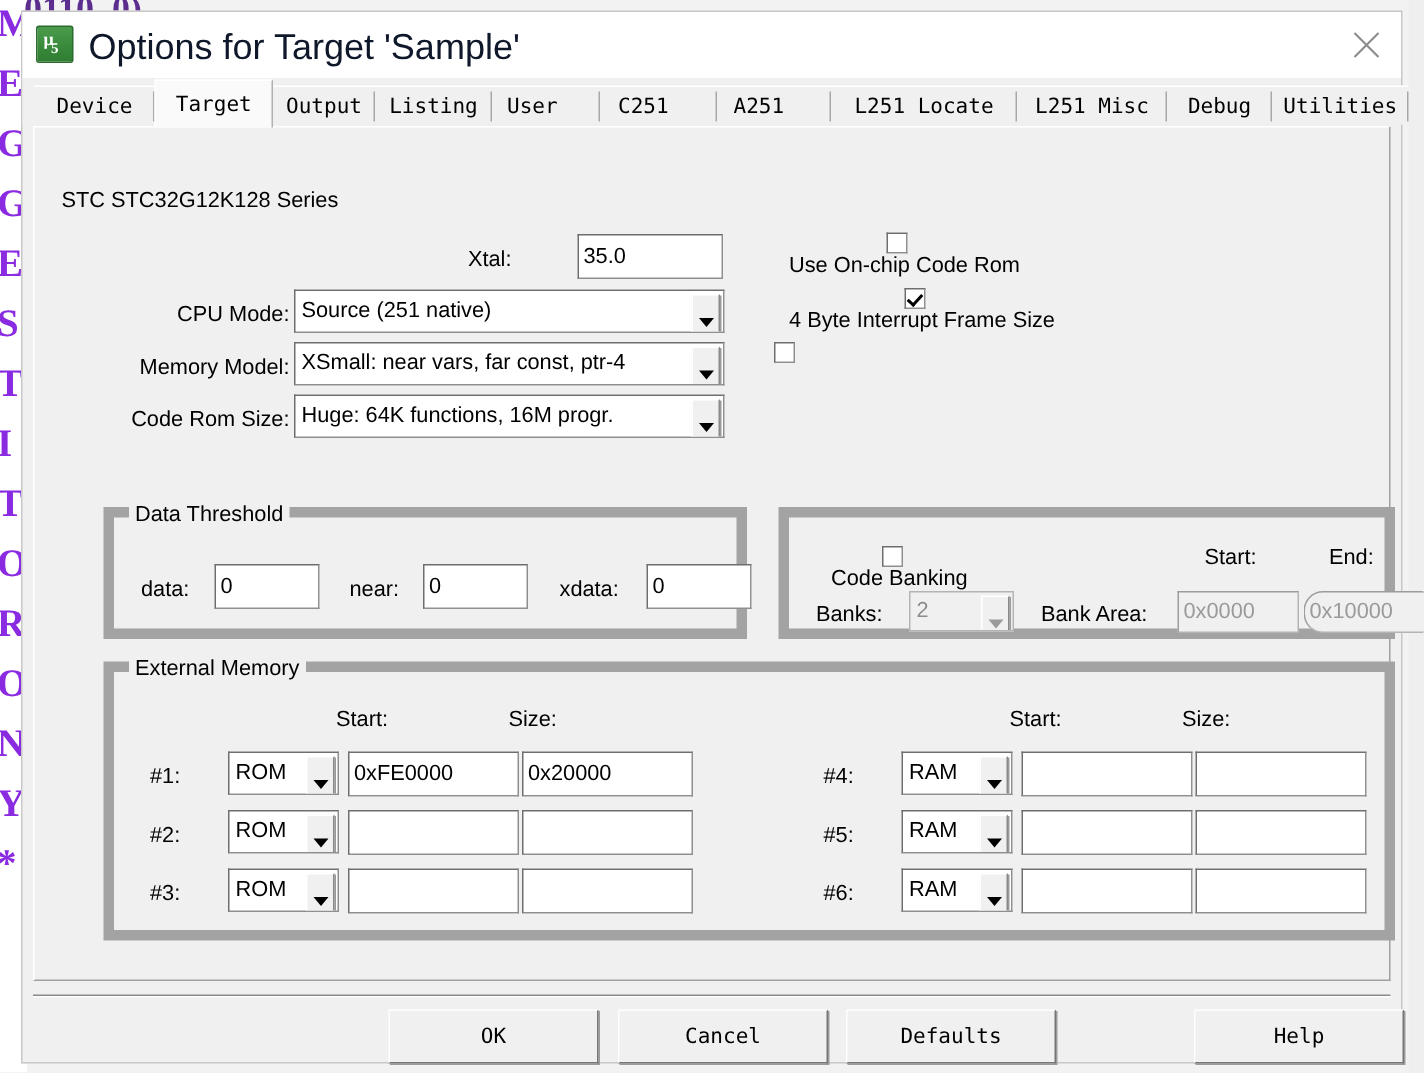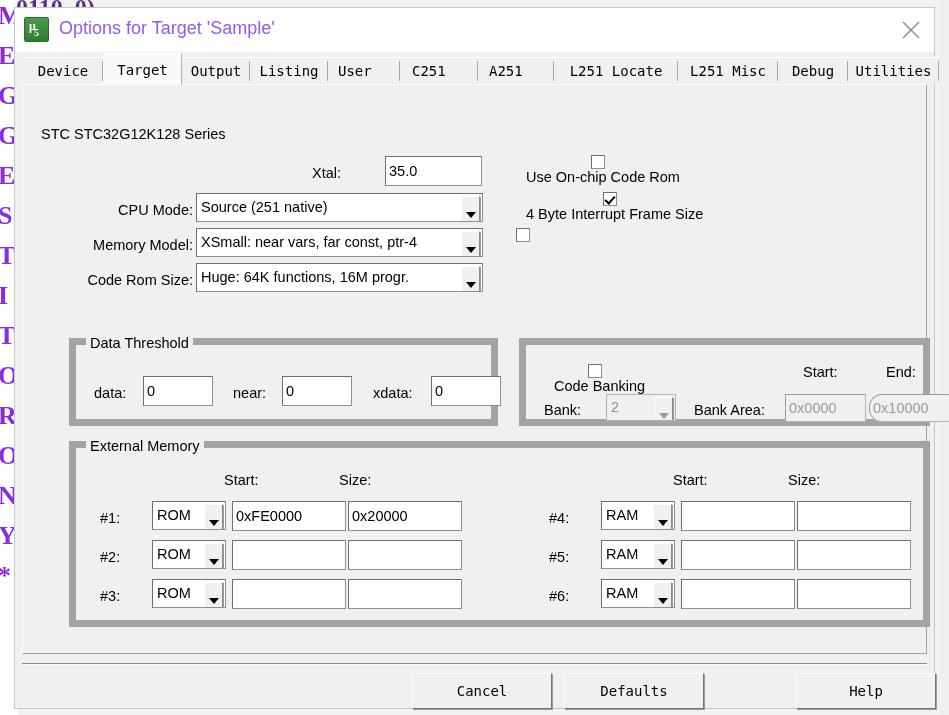--- a/index.html
+++ b/index.html
@@ -53,21 +53,21 @@
   .app-icon .g1{
     position:absolute;left:4px;top:2px;color:#fff;font-size:12px;
     font-family:"Liberation Serif", serif;font-weight:bold;line-height:12px;
   }
   .app-icon .g2{
     position:absolute;left:9px;top:10px;color:#fff;font-size:10px;
     font-family:"Liberation Serif", serif;font-weight:bold;line-height:10px;
   }
   .title-text{
     position:absolute;left:44px;top:10px;
-    font-size:18px;color:#8b5cf6;
+    font-size:24px;color:#0f172a;
   }
   .close-btn{
     position:absolute;right:0;top:0;width:46px;height:43px;
     background:#ffffff;cursor:default;
   }
   .close-btn svg{position:absolute;left:13px;top:12px;}
 
   
   .tabstrip{
     position:absolute;left:0;top:44px;width:100%;height:31px;
@@ -325,21 +325,21 @@
       <span class="lbl" style="left:297px;top:40px;">xdata:</span>
       <span class="tbox" style="left:355px;top:31px;width:70px;height:30px;line-height:26px;">0</span>
     </div>
 
     <div class="group" style="left:481px;top:253px;width:411px;height:88px;">
       <span class="cap"></span>
       <span class="cbrow" style="left:18px;top:19px;">
         <span class="cbox"></span>
         <span class="cbl">Code Banking</span>
       </span>
-      <span class="lbl" style="left:18px;top:57px;">Bank:</span>
+      <span class="lbl" style="left:18px;top:57px;">Banks:</span>
       <span class="combo dis" style="left:80px;top:49px;width:70px;height:27px;line-height:25px;">
         <span>2</span>
         <span class="btn">
             <i></i>
           </span>
       </span>
       <span class="lbl" style="left:277px;top:19px;">Start:</span>
       <span class="lbl" style="left:360px;top:19px;">End:</span>
       <span class="lbl" style="left:168px;top:57px;">Bank Area:</span>
       <span class="tbox dis" style="left:259px;top:49px;width:81px;height:28px;line-height:24px;">0x0000</span>
@@ -413,17 +413,18 @@
           </span>
       </span>
       <span class="tbox" style="left:605px;top:131px;width:114px;height:30px;line-height:26px;"></span>
       <span class="tbox" style="left:721px;top:131px;width:114px;height:30px;line-height:26px;"></span>
     </div>
 
   </div>
 
   <div class="sep-line"></div>
 
+  <div class="btn" style="left:244px;top:665px;width:140px;">OK</div>
   <div class="btn" style="left:397px;top:665px;width:140px;">Cancel</div>
   <div class="btn" style="left:549px;top:665px;width:140px;">Defaults</div>
   <div class="btn" style="left:781px;top:665px;width:140px;">Help</div>
 
 </div>
 
 </body></html>

